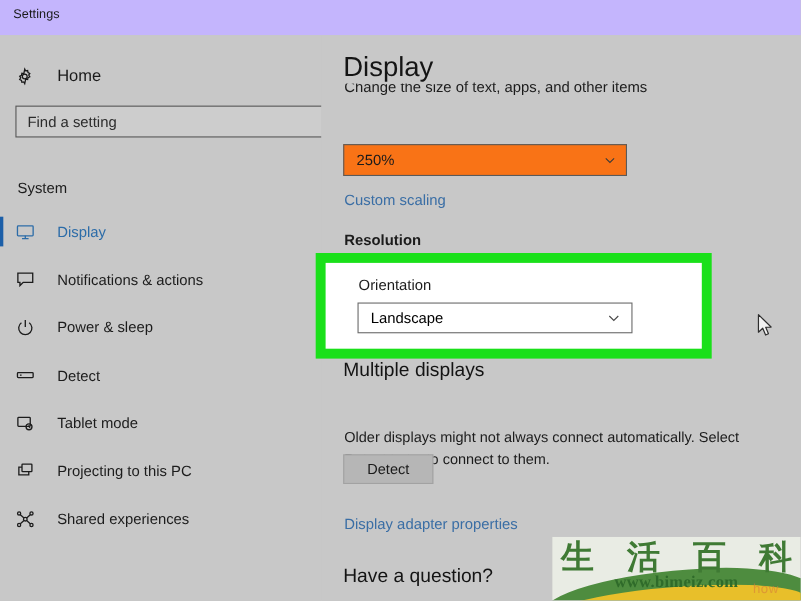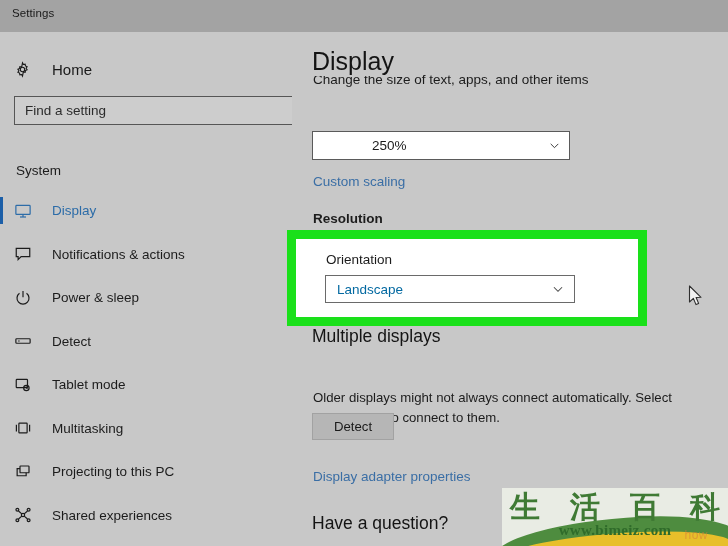--- a/index.html
+++ b/index.html
@@ -15,21 +15,21 @@
     background: #c8c8c8;
     position: relative;
     -webkit-font-smoothing: antialiased;
   }
 
   
   #titlebar {
     position: absolute;
     left: 0; top: 0;
     width: 728px; height: 32px;
-    background: #a3a3a3;
+    background: #c4b5fd;
   }
   #titlebar .title-text {
     position: absolute;
     left: 12px; top: 7px;
     font-size: 11.5px;
     color: #1a1a1a;
     letter-spacing: 0.1px;
   }
 
   
@@ -159,25 +159,24 @@
 
   .field-label {
     position: absolute;
     font-size: 13.5px;
     color: #1c1c1c;
     white-space: nowrap;
   }
 
   .combo {
     position: absolute;
-    background: #ffffff;
+    background: #f97316;
     border: 1.3px solid #5a5a5a;
     display: flex;
     align-items: center;
-    padding-left: 48px;
   }
   .combo .combo-val {
     flex: 1;
     font-size: 13.5px;
     color: #1b1b1b;
     padding-left: 11px;
     white-space: nowrap;
   }
   .combo .combo-arrow {
     width: 30px;
@@ -249,21 +248,21 @@
     left: 29px; top: 36px;
     width: 250px; height: 28px;
     background: #ffffff;
     border: 1.3px solid #6a6a6a;
     display: flex;
     align-items: center;
   }
   #orientation-combo .combo-val {
     flex: 1;
     font-size: 13.5px;
-    color: #0369a1;
+    color: #000000;
     padding-left: 11px;
   }
   #orientation-combo .combo-arrow {
     width: 32px;
     display: flex;
     align-items: center;
     justify-content: center;
   }
 
   
@@ -417,31 +416,20 @@
         <svg width="18" height="18" viewBox="0 0 24 24" fill="none" stroke="#1c1c1c" stroke-width="1.6">
           <rect x="3" y="4.5" width="15" height="11" rx="1"></rect>
           <circle cx="16.5" cy="16" r="3.6"></circle>
           <line x1="16.5" y1="14" x2="16.5" y2="16"></line>
           <line x1="16.5" y1="16" x2="18" y2="17"></line>
         </svg>
       </span>
       <span class="nav-label">Tablet mode</span>
     </div>
 
-    <div class="nav-item">
-
-      <span class="icon-slot">
-        <svg width="18" height="18" viewBox="0 0 24 24" fill="none" stroke="#1c1c1c" stroke-width="1.6">
-          <rect x="6.5" y="5.5" width="11" height="13" rx="0.8"></rect>
-          <line x1="3.2" y1="7.5" x2="3.2" y2="16.5"></line>
-          <line x1="20.8" y1="7.5" x2="20.8" y2="16.5"></line>
-        </svg>
-      </span>
-      <span class="nav-label">Multitasking</span>
-    </div>
 
     <div class="nav-item">
 
       <span class="icon-slot">
         <svg width="18" height="18" viewBox="0 0 24 24" fill="none" stroke="#1c1c1c" stroke-width="1.6">
           <rect x="8" y="4" width="12" height="9" rx="0.8"></rect>
           <path d="M8 7.5H4.2v9.5h12v-4"></path>
         </svg>
       </span>
       <span class="nav-label">Projecting to this PC</span>

